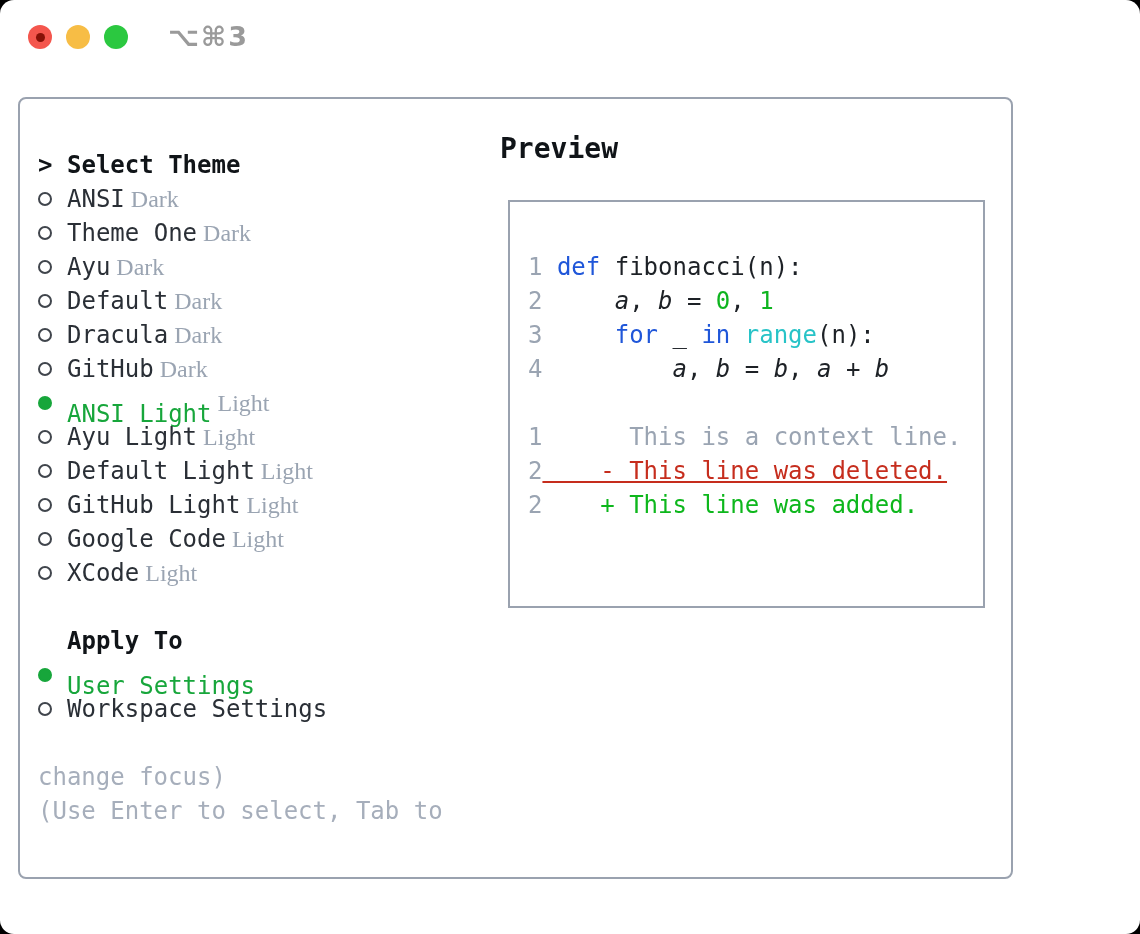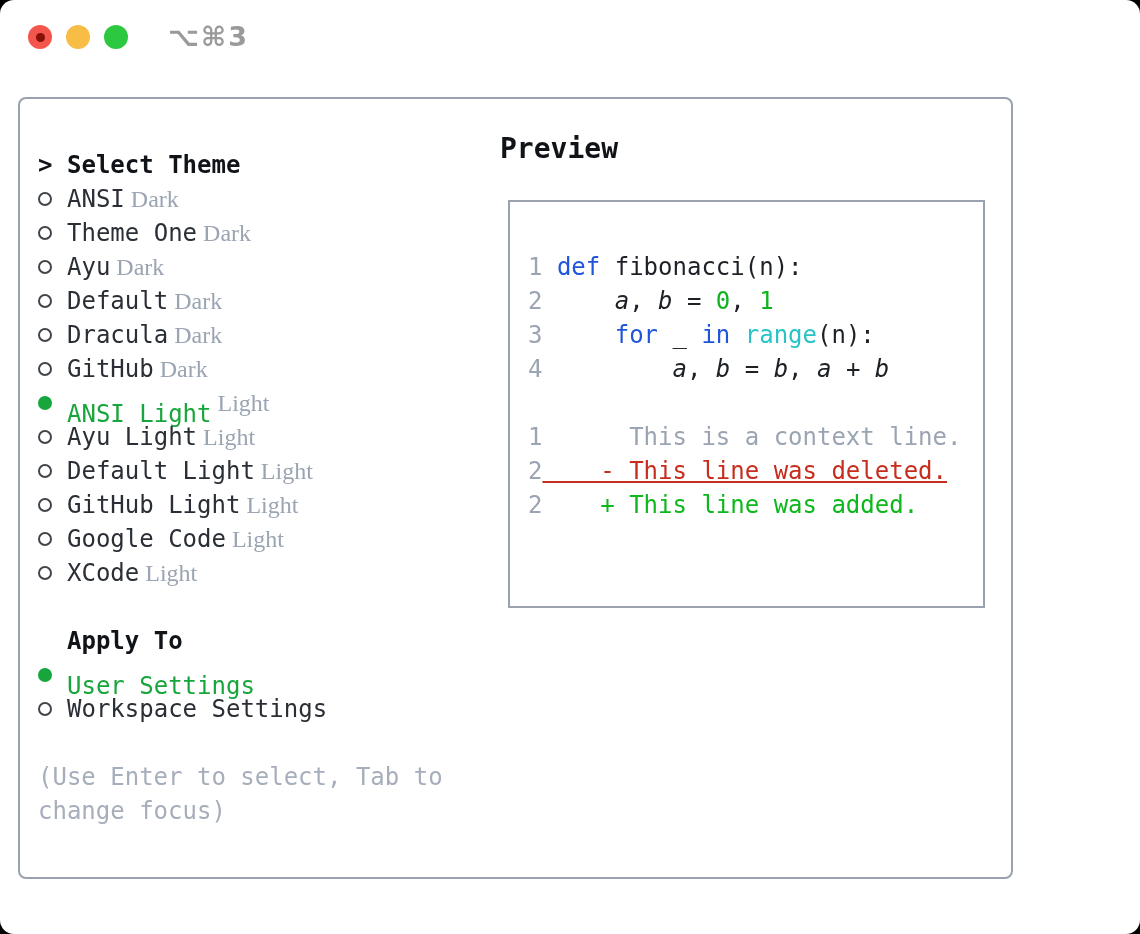--- a/index.html
+++ b/index.html
@@ -108,22 +108,22 @@
         <span class="hdr">Apply To</span>
       </div>
 
       <div id="apply-list">
           <div class="row"><span class="marker"><span class="circ sel"></span></span><span class="nm sel">User Settings</span></div>
           <div class="row"><span class="marker"><span class="circ"></span></span><span class="nm">Workspace Settings</span></div>
         </div>
 
       <div class="row"></div>
 
+      <div class="row hint">change focus)</div>
       <div class="row hint">(Use Enter to select, Tab to</div>
-      <div class="row hint">change focus)</div>
     </div>
 
     <div class="preview-label">Preview</div>
 
     <div class="preview-box">
       <div class="code" id="code-lines">
           <div class="code-row"><span class="num">1</span><span class="c-code"> </span><span class="c-keyword">def</span><span class="c-code"> fibonacci(n):</span></div>
           <div class="code-row"><span class="num">2</span><span class="c-code">     </span><span class="c-code it">a</span><span class="c-code">, </span><span class="c-code it">b</span><span class="c-code"> = </span><span class="c-number">0</span><span class="c-code">, </span><span class="c-number">1</span></div>
           <div class="code-row"><span class="num">3</span><span class="c-code">     </span><span class="c-keyword">for</span><span class="c-code"> _ </span><span class="c-keyword">in</span><span class="c-code"> </span><span class="c-builtin">range</span><span class="c-code">(n):</span></div>
           <div class="code-row"><span class="num">4</span><span class="c-code">         </span><span class="c-code it">a</span><span class="c-code">, </span><span class="c-code it">b</span><span class="c-code"> = </span><span class="c-code it">b</span><span class="c-code">, </span><span class="c-code it">a</span><span class="c-code"> + </span><span class="c-code it">b</span></div>

